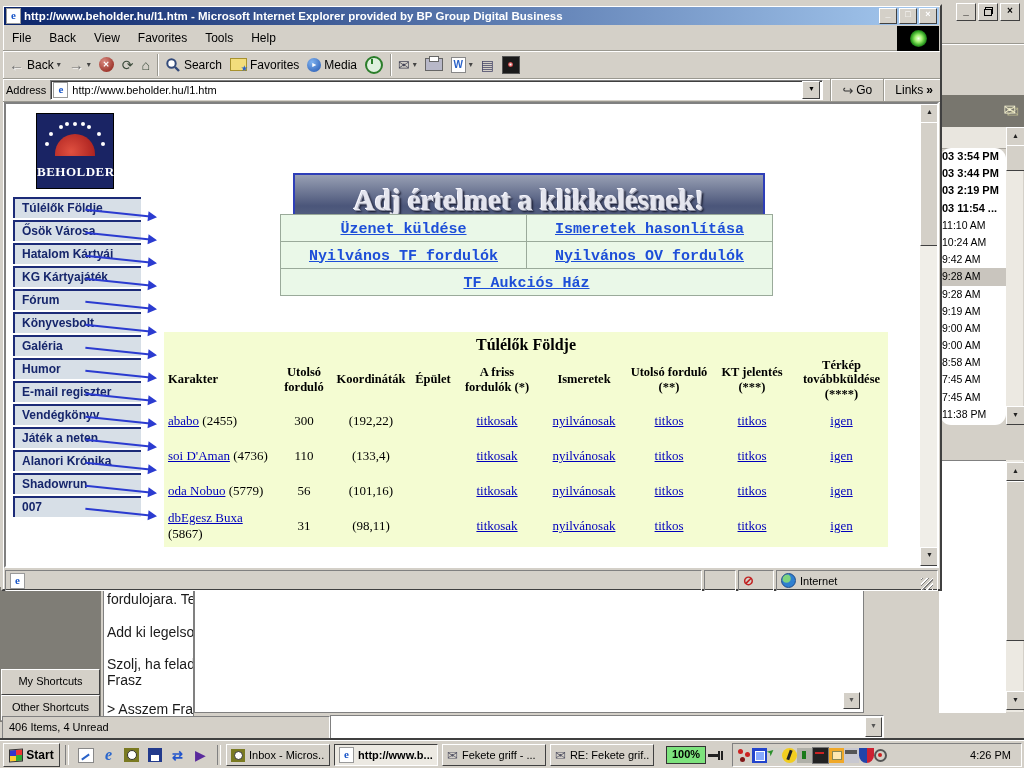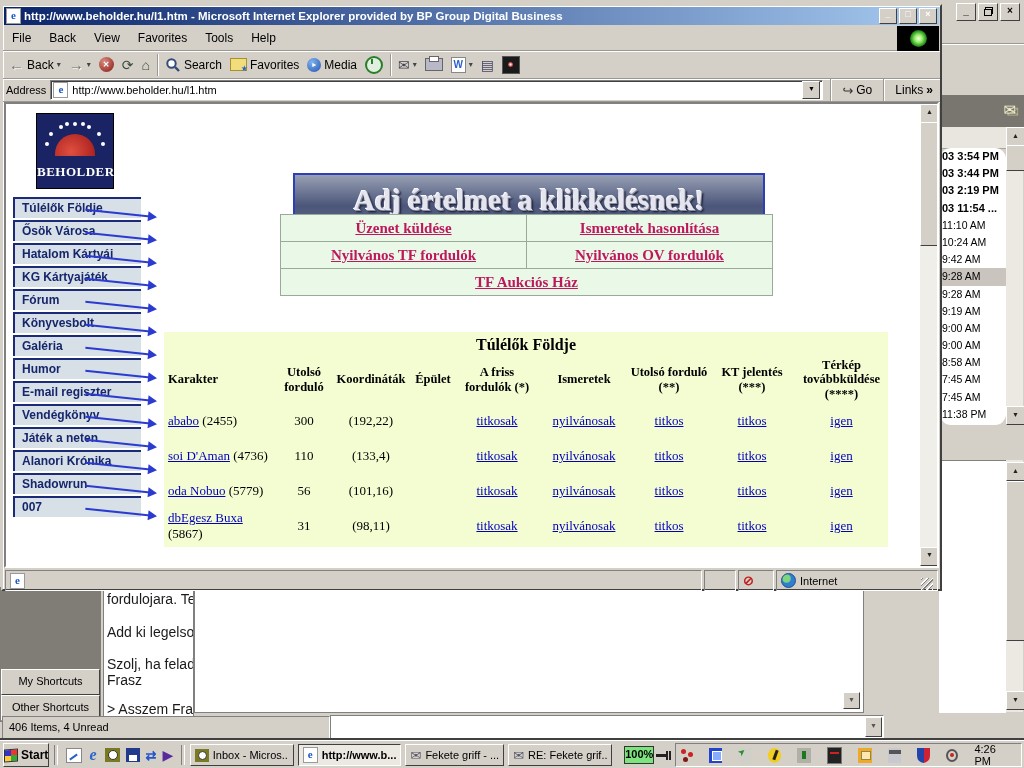--- a/index.html
+++ b/index.html
@@ -119,21 +119,21 @@
   .nav-item{position:relative;height:15px;background:#d7dfe7;border-top:2px solid #1c2b78;border-left:2px solid #1c2b78;
       padding:2px 4px 2px 7px;margin-bottom:2px;font-family:"Liberation Sans",sans-serif;
       font-size:12px;font-weight:bold;color:#16266b;white-space:nowrap;}
   .nav-arrow{position:absolute;right:-14px;bottom:0;width:70px;height:2px;background:#2b3bd0;
       transform:rotate(6deg);transform-origin:right center;}
   .nav-arrow::after{content:"";position:absolute;right:-2px;top:-4px;border-left:9px solid #2b3bd0;
       border-top:5px solid transparent;border-bottom:5px solid transparent;}
   .qtable{position:absolute;left:274px;top:110px;width:493px;border-collapse:collapse;background:#eaf8e8;
       border:1px solid #6e7e6e;box-shadow:1px 1px 0 #fff;}
   .qtable td{border:1px solid #9aaa9a;height:24px;text-align:center;}
-  .qlink{color:#be185d;font-family:Liberation Serif, serif;font-weight:bold;font-size:15px;text-decoration:underline;}
+  .qlink{color:#1d4ed8;font-family:Liberation Mono, monospace;font-weight:bold;font-size:15px;text-decoration:underline;}
   .tf{left:158px;top:228px;width:724px;background:#f4fcd2;padding-bottom:4px;}
   .tf-title{height:24px;text-align:center;font-weight:bold;font-size:16px;line-height:26px;}
   .tf table{width:100%;border-collapse:collapse;font-size:13px;}
   .tf th{font-size:12.5px;font-weight:bold;text-align:center;vertical-align:middle;line-height:1.15;padding:2px 1px;}
   .tf th.left, .tf td.left{text-align:left;padding-left:4px;}
   .tf td{text-align:center;vertical-align:middle;padding:1px 2px;height:33px;line-height:1.2;}
   .tlink{color:#0000bd;text-decoration:underline;}
 
   
   .taskbar{left:0;top:740px;width:1024px;height:28px;background:#d4d0c8;border-top:1px solid #fff;
@@ -159,21 +159,21 @@
   .task.active{background:#ece9e2;border-color:#404040 #fff #fff #404040;font-weight:bold;}
   .task-clock{flex:none;width:14px;height:13px;background:#7a7a22;position:relative;}
   .task-clock::before{content:"";position:absolute;left:3px;top:2px;width:7px;height:7px;border-radius:50%;background:#fff;border:1px solid #333;}
   .task-env{font-size:13px;color:#556;}
   .battery{margin-left:8px;width:38px;height:16px;background:#7de37d;border:1px solid #333;font-size:11px;font-weight:bold;
       text-align:center;line-height:15px;}
   .plug{width:16px;height:10px;margin-left:2px;position:relative;}
   .plug::before{content:"";position:absolute;left:0;top:4px;width:12px;height:3px;background:#222;}
   .plug::after{content:"";position:absolute;left:10px;top:1px;width:2px;height:9px;background:#222;box-shadow:3px 0 0 #222;}
   .tray{margin-left:8px;margin-right:2px;flex:1;height:22px;border:1px solid;border-color:#808080 #fff #fff #808080;
-      display:flex;align-items:center;padding:0 4px;gap:16px;}
+      display:flex;align-items:center;padding:0 4px;gap:0;}
   .ti{width:15px;height:15px;display:inline-block;position:relative;}
   .ti1::before{content:"";position:absolute;left:1px;top:1px;width:5px;height:5px;border-radius:50%;background:#c22;
       box-shadow:7px 3px 0 #c22,2px 8px 0 #801818;}
   .ti2{background:#2244cc;}.ti2::before{content:"";position:absolute;left:3px;top:3px;width:8px;height:8px;background:#88aaff;border:1px solid #fff;}
   .ti3{background:#d0d0c8;}.ti3::before{content:"➤";position:absolute;left:0;top:-1px;font-size:9px;color:#2a8f2a;transform:rotate(-40deg);}
   .ti4{background:#f2ce20;border-radius:50%;}.ti4::before{content:"";position:absolute;left:6px;top:2px;width:3px;height:10px;background:#222;transform:rotate(20deg);}
   .ti5{background:#b0b0a8;}.ti5::before{content:"";position:absolute;left:5px;top:3px;width:4px;height:8px;background:#1a7a1a;}
   .ti6{background:#222;border:1px solid #777;}.ti6::before{content:"";position:absolute;left:2px;top:4px;width:9px;height:2px;background:#c22;}
   .ti7{background:#f0a828;}.ti7::before{content:"";position:absolute;left:3px;top:3px;width:8px;height:7px;background:#ffe8b0;border:1px solid #885;}
   .ti8{background:#c8c8d0;}.ti8::before{content:"";position:absolute;left:1px;top:2px;width:12px;height:4px;background:#555;}

